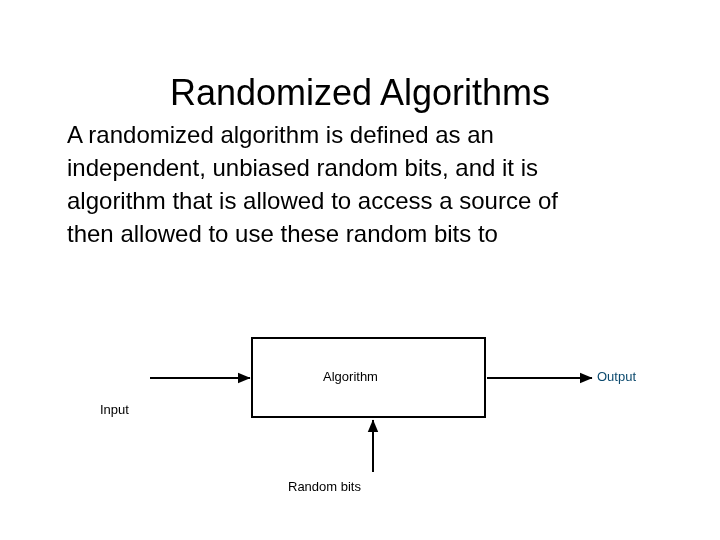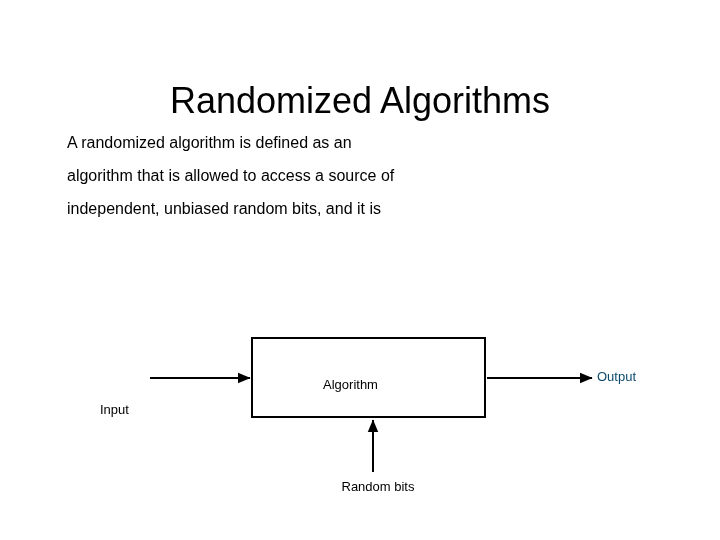--- a/index.html
+++ b/index.html
@@ -15,36 +15,36 @@
   #slide {
     position: relative;
     width: 720px;
     height: 540px;
     background: #ffffff;
     overflow: hidden;
   }
   #slide-title {
     position: absolute;
     left: 0;
-    top: 56px;
+    top: 48px;
     width: 720px;
     text-align: center;
     font-size: 36px;
     line-height: 42px;
     font-weight: normal;
     letter-spacing: 0px;
     color: #000000;
     white-space: nowrap;
   }
   #body-text {
     position: absolute;
     left: 67px;
-    top: 126px;
+    top: 118px;
     width: 600px;
-    font-size: 16px;
+    font-size: 24px;
     line-height: 33px;
     color: #000000;
   }
   #body-text .line {
     display: block;
     white-space: nowrap;
   }
 
   
   #diagram {
@@ -67,21 +67,20 @@
   #algo-box-label {
     position: absolute;
     left: 251px;
     top: 368px;
     width: 199px;
     text-align: center;
     font-size: 13px;
     line-height: 18px;
     color: #000000;
     white-space: nowrap;
-    margin-top: 8px;
   }
   #input-label {
     position: absolute;
     left: 100px;
     top: 368px;
     font-size: 13px;
     line-height: 18px;
     color: #000000;
     white-space: nowrap;
     margin-top: 33px;
@@ -93,21 +92,21 @@
     font-size: 13px;
     line-height: 18px;
     color: #0c4a6e;
     white-space: nowrap;
   }
   #randombits-label {
     position: absolute;
     left: 288px;
     top: 478px;
     width: 180px;
-    text-align: center;
+    text-align: left;
     font-size: 13px;
     line-height: 18px;
     color: #000000;
     white-space: nowrap;
   }
   #arrow-svg {
     position: absolute;
     left: 0;
     top: 0;
     width: 720px;
@@ -117,22 +116,23 @@
 </style>
 </head>
 <body>
 
 <div id="slide">
 
   <h1 id="slide-title">Randomized Algorithms</h1>
 
   <div id="body-text">
     <span class="line">A randomized algorithm is defined as an</span>
+    <span class="line">independent, unbiased random bits, and it is</span>
     <span class="line">algorithm that is allowed to access a source of</span>
-    <span class="line">independent, unbiased random bits, and it is</span>
+    <span class="line">then allowed to use these random bits to</span>
   </div>
 
   <div id="diagram">
 
     <svg id="arrow-svg" viewBox="0 0 720 540">
       <defs>
         <marker id="arrowhead" markerWidth="7" markerHeight="7" refX="6.2" refY="3" orient="auto" markerUnits="strokeWidth">
           <path d="M0,0.3 L6.5,3 L0,5.7 Z" fill="#000000"></path>
         </marker>
       </defs>

